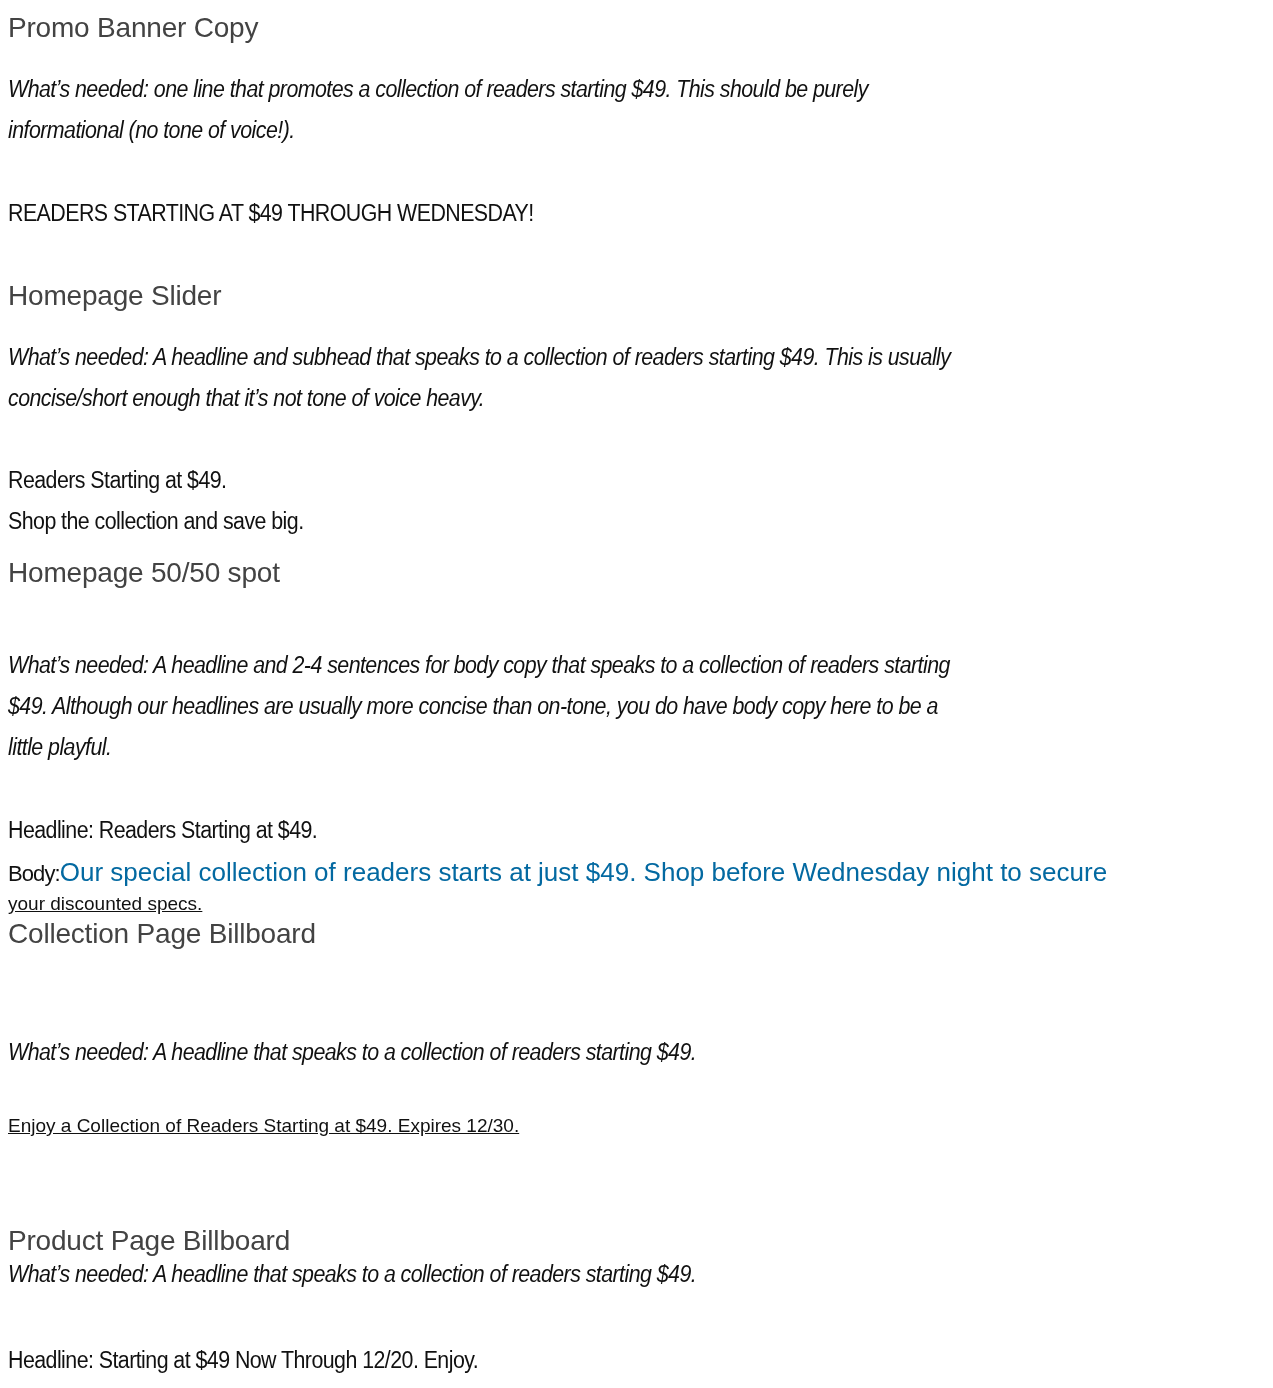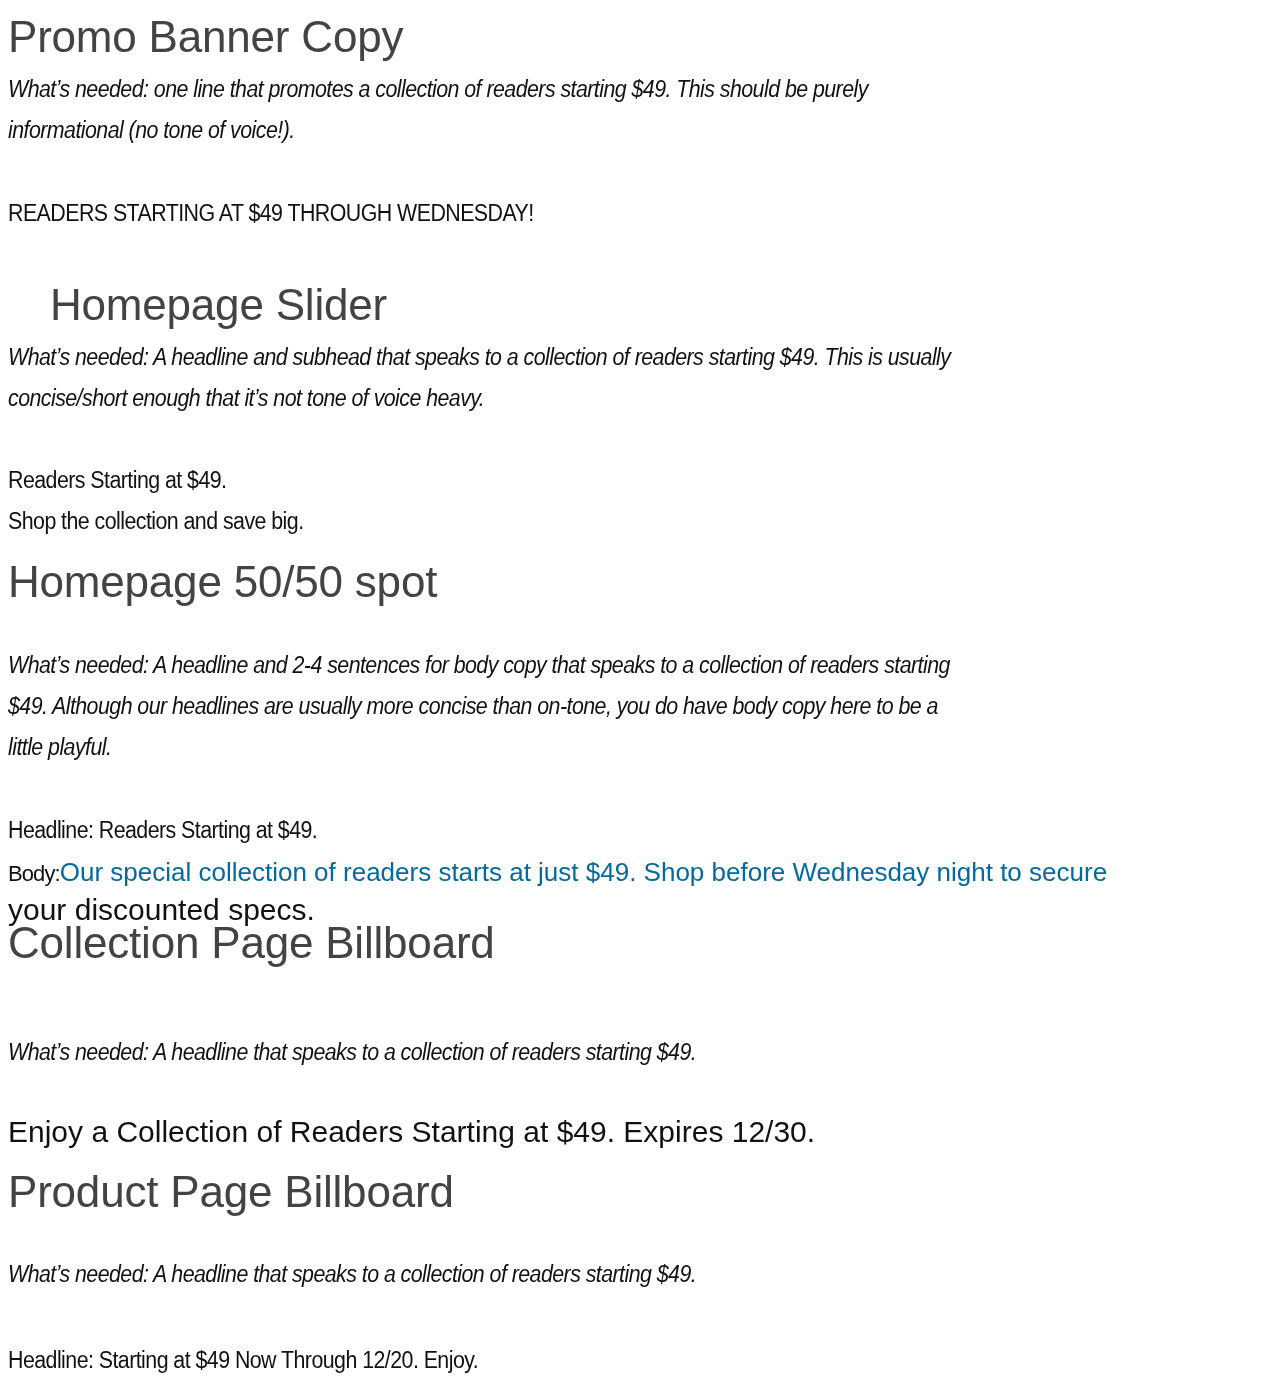--- a/index.html
+++ b/index.html
@@ -1,37 +1,37 @@
 <!DOCTYPE html>
 <html><head>
 <meta charset="utf-8">
 <style>
   html, body { margin: 0; padding: 0; background: #ffffff; }
   body { width: 1273px; height: 1388px; position: relative; overflow: hidden; color: #000; }
   .doc { position: absolute; left: 8px; top: 0; width: 1262px; }
-  .h { position: absolute; left: 0; font-family: "Liberation Sans", sans-serif; font-size: 44px; color: #434343; white-space: nowrap; letter-spacing: -0.2px; }
+  .h { position: absolute; left: 0; font-family: "Liberation Sans", sans-serif; font-size: 28px; color: #434343; white-space: nowrap; letter-spacing: -0.2px; }
   .it { position: absolute; left: 0; font-family: "Liberation Sans", sans-serif; font-style: italic; font-size: 23px; line-height: 41px; color: #111; letter-spacing: -0.6px; transform: scaleX(0.93); transform-origin: left top; width: 1355px; }
   .cal { position: absolute; left: 0; font-family: "Liberation Sans", sans-serif; font-size: 23px; line-height: 41px; color: #111; letter-spacing: -0.6px; transform: scaleX(0.93); transform-origin: left top; white-space: nowrap; }
   .ari { font-family: "Liberation Sans", sans-serif; font-size: 26px; color: #0369a1; letter-spacing: 0; }
-  .ariblk { position: absolute; left: 0; font-family: "Liberation Sans", sans-serif; font-size: 30px; color: #111; white-space: nowrap; }
+  .ariblk { position: absolute; left: 0; font-family: "Liberation Sans", sans-serif; font-size: 19px; color: #111; white-space: nowrap; text-decoration: underline; }
   .line { display: block; white-space: nowrap; }
 </style>
 </head>
 <body>
 
 <div class="doc">
 
   <div class="h" style="top:12px;">Promo Banner Copy</div>
   <div class="it" style="top:69px;">
     <span class="line">What’s needed: one line that promotes a collection of readers starting $49. This should be purely</span>
     <span class="line">informational (no tone of voice!).</span>
   </div>
   <div class="cal" style="top:193px;">READERS STARTING AT $49 THROUGH WEDNESDAY!</div>
 
-  <div class="h" style="top:280px;margin-left:42px;">Homepage Slider</div>
+  <div class="h" style="top:280px;">Homepage Slider</div>
   <div class="it" style="top:337px;">
     <span class="line">What’s needed: A headline and subhead that speaks to a collection of readers starting $49. This is usually</span>
     <span class="line">concise/short enough that it’s not tone of voice heavy.</span>
   </div>
   <div class="cal" style="top:460px;">Readers Starting at $49.</div>
   <div class="cal" style="top:501px;">Shop the collection and save big.</div>
 
   <div class="h" style="top:557px;">Homepage 50/50 spot</div>
   <div class="it" style="top:645px;">
     <span class="line">What’s needed: A headline and 2-4 sentences for body copy that speaks to a collection of readers starting</span>
@@ -43,19 +43,19 @@
     <span class="cal" style="position:static; display:inline-block; transform:none; letter-spacing:-0.9px; font-size:22px;">Body: </span><span class="ari">Our special collection of readers starts at just $49. Shop before Wednesday night to secure</span>
   </div>
   <div class="ariblk" style="top:893px;">your discounted specs.</div>
 
   <div class="h" style="top:918px;">Collection Page Billboard</div>
   <div class="it" style="top:1032px;">
     <span class="line">What’s needed: A headline that speaks to a collection of readers starting $49.</span>
   </div>
   <div class="ariblk" style="top:1115px;">Enjoy a Collection of Readers Starting at $49. Expires 12/30.</div>
 
-  <div class="h" style="top:1167px;">Product Page Billboard</div>
+  <div class="h" style="top:1225px;">Product Page Billboard</div>
   <div class="it" style="top:1254px;">
     <span class="line">What’s needed: A headline that speaks to a collection of readers starting $49.</span>
   </div>
   <div class="cal" style="top:1340px;">Headline: Starting at $49 Now Through 12/20. Enjoy.</div>
 
 </div>
 
 </body></html>

